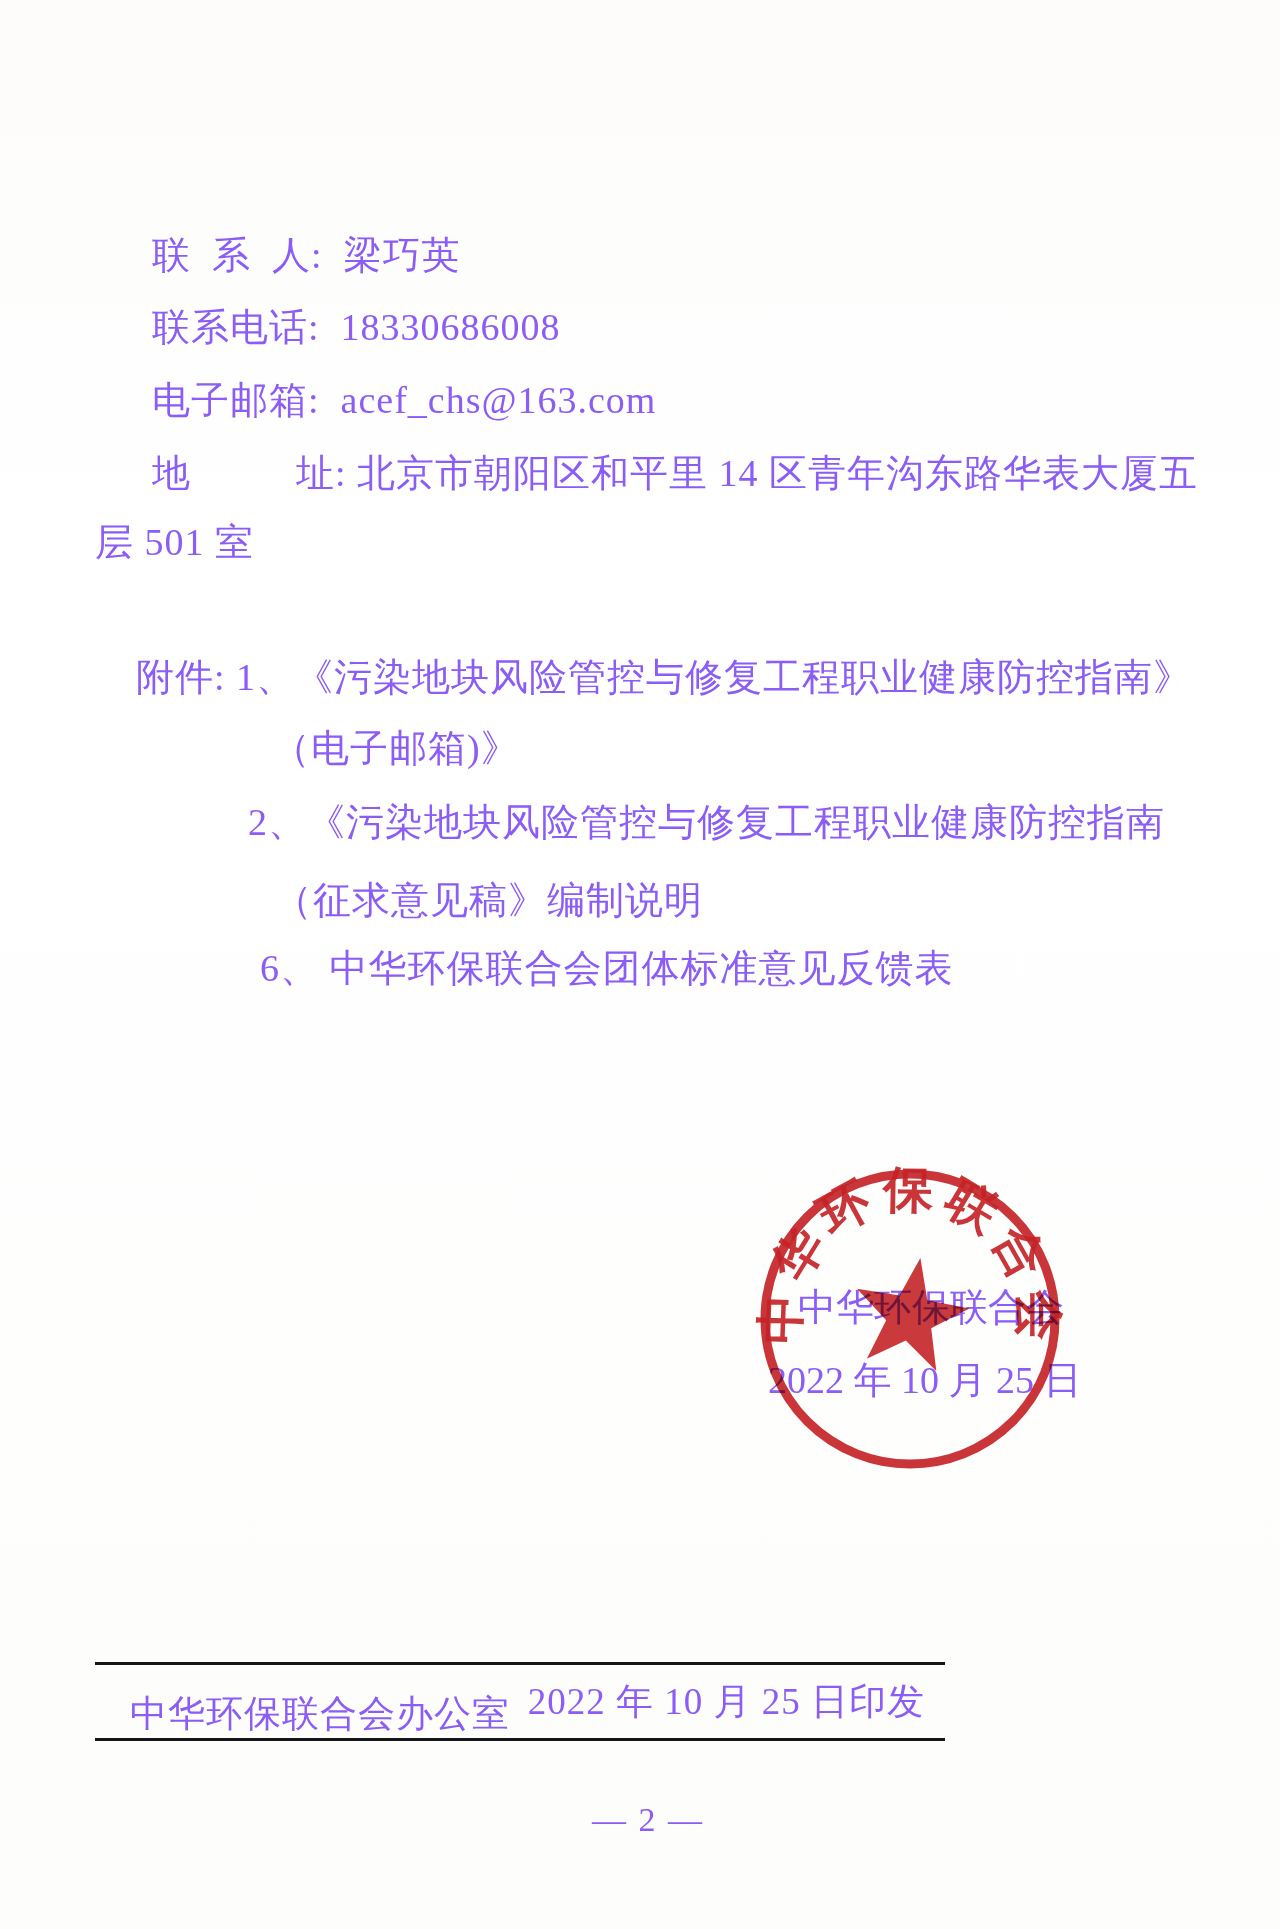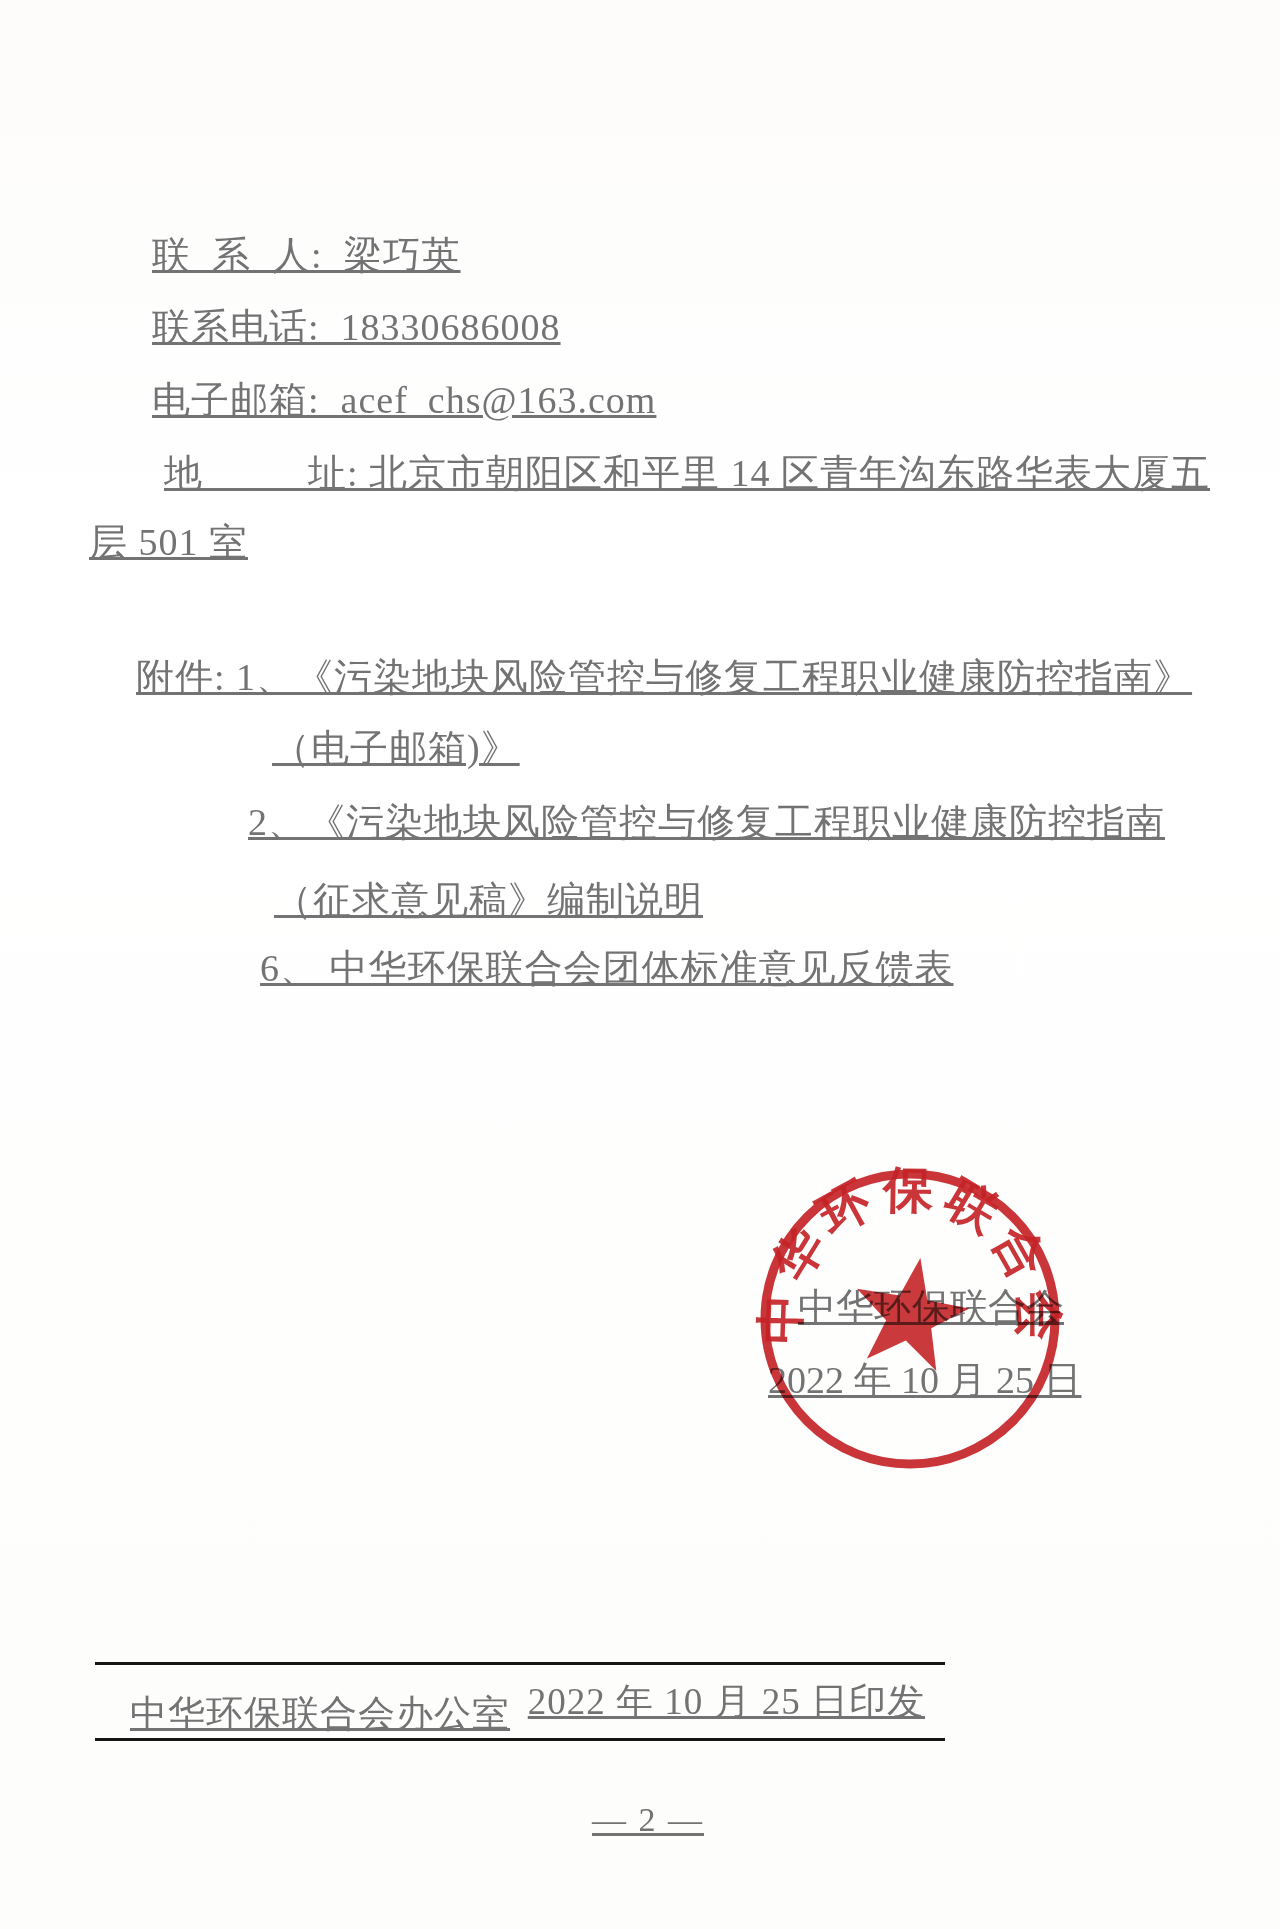--- a/index.html
+++ b/index.html
@@ -12,30 +12,29 @@
   }
   .paper{
     position:absolute;inset:0;
     background:linear-gradient(180deg,#fdfcfb 0%,#ffffff 30%,#fdfdfc 100%);
   }
   .txt{
     position:absolute;
     font-size:38px;
     line-height:48px;
     white-space:pre;
-    color:#737373;
+    color:#8b5cf6;
     letter-spacing:1px;
-    text-decoration:underline;
   }
   
   .l-contact-1{left:152px;top:231px;}
   .l-contact-2{left:152px;top:303px;}
   .l-contact-3{left:152px;top:376px;}
-  .l-contact-4{left:152px;top:449px;margin-left:12px;}
-  .l-contact-5{left:89px; top:518px;}
+  .l-contact-4{left:152px;top:449px;}
+  .l-contact-5{left:95px; top:518px;}
   
   .l-att-1{left:136px;top:653px;}
   .l-att-2{left:272px;top:724px;}
   .l-att-3{left:248px;top:798px;}
   .l-att-4{left:274px;top:876px;}
   .l-att-5{left:260px;top:944px;}
   
   .l-sig-org{left:798px;top:1283px;letter-spacing:0px;}
   .l-sig-date{left:768px;top:1356px;letter-spacing:0px;}
   

